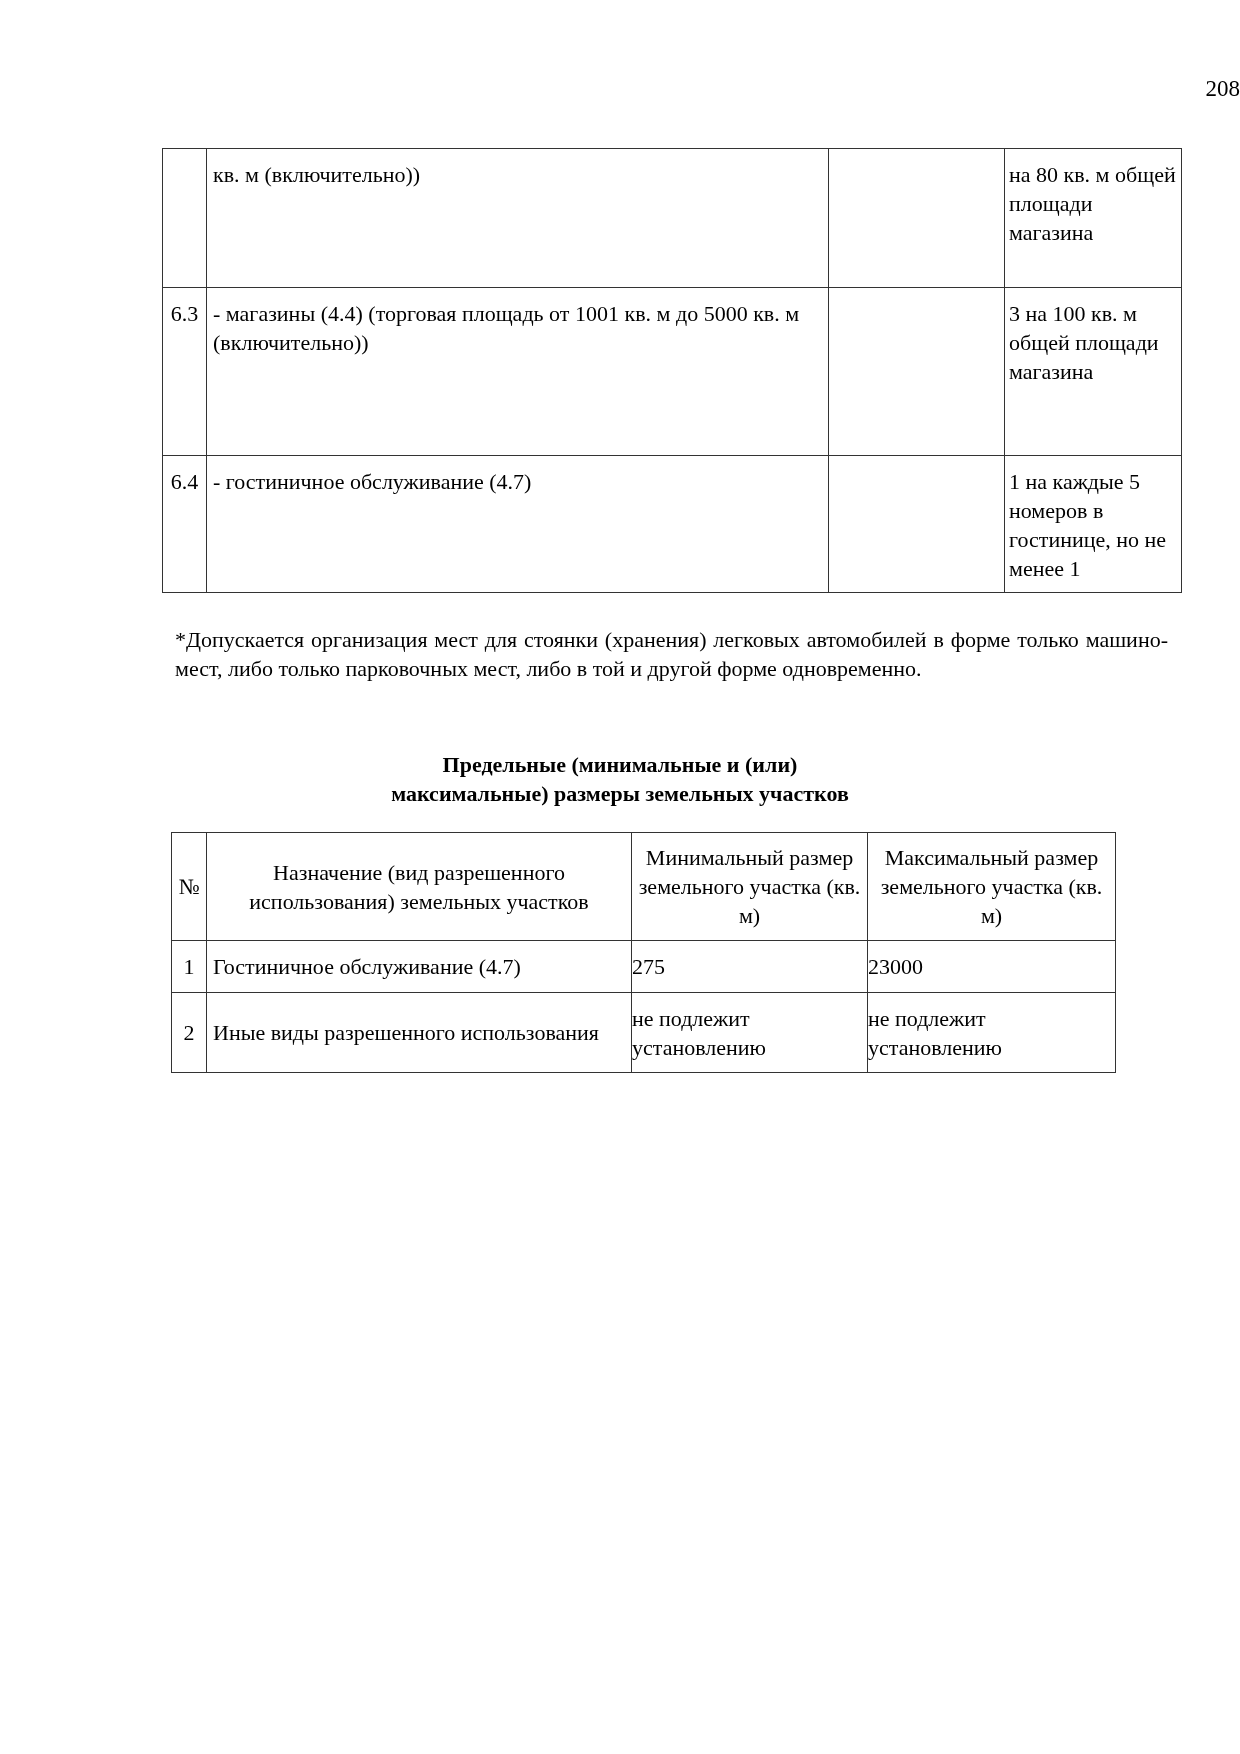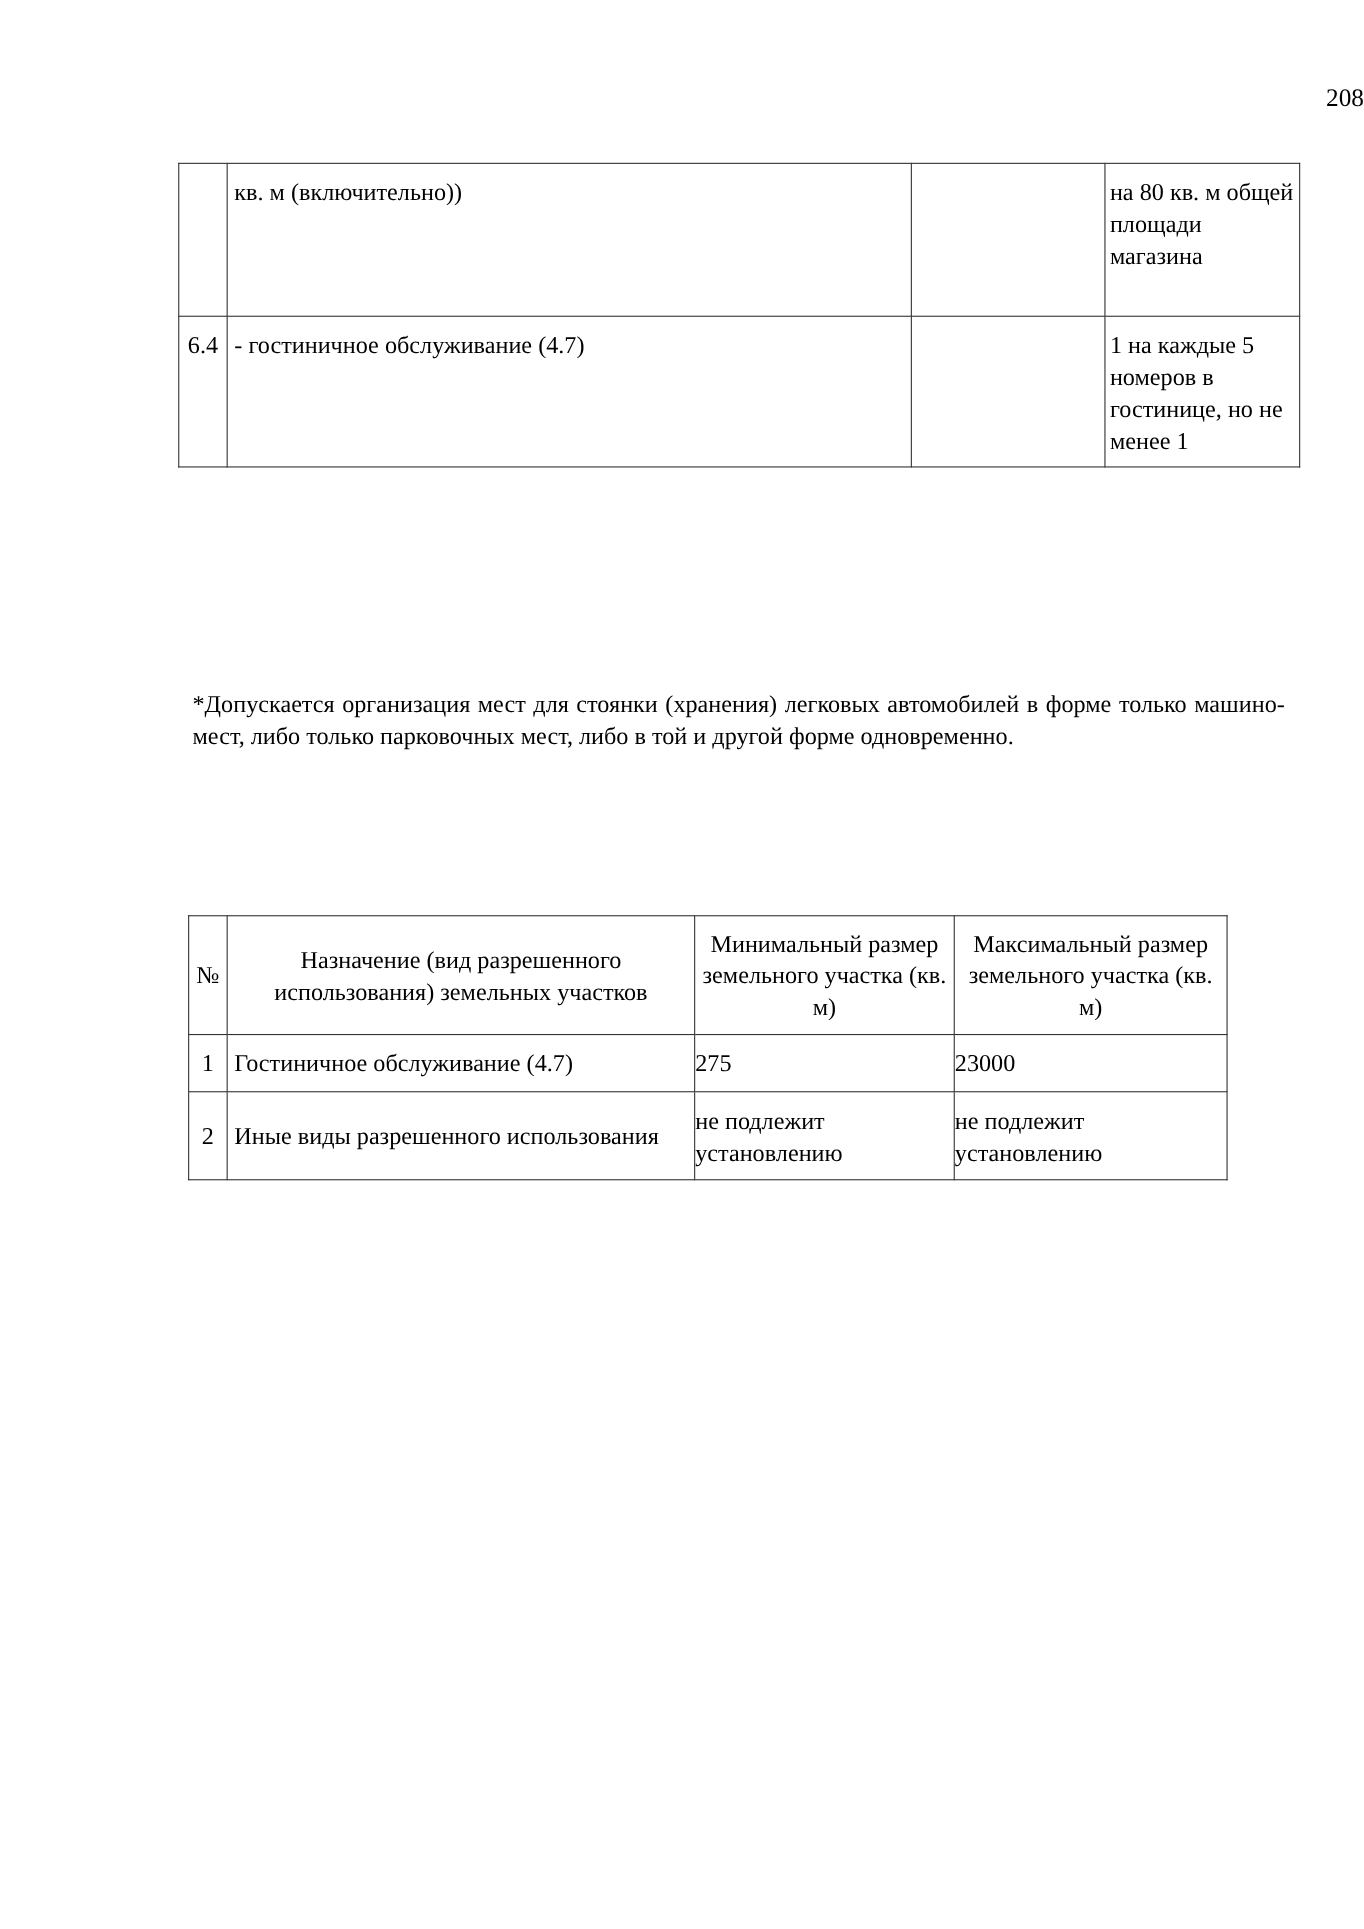--- a/index.html
+++ b/index.html
@@ -68,32 +68,40 @@
       <col class="c3">
       <col class="c4">
     </colgroup>
   <tbody>
     <tr class="r1">
       <td class="num"></td>
       <td class="desc">кв. м (включительно))</td>
       <td class="empty"></td>
       <td class="norm">на 80 кв. м общей площади магазина</td>
     </tr>
+    <tr class="r2">
+      <td class="num">6.3</td>
+      <td class="desc">- магазины (4.4)  (торговая площадь от 1001 кв. м до 5000 кв. м (включительно))</td>
+      <td class="empty"></td>
+      <td class="norm">3 на 100 кв. м общей площади магазина</td>
+    </tr>
     <tr class="r3">
       <td class="num">6.4</td>
       <td class="desc">- гостиничное обслуживание (4.7)</td>
       <td class="empty"></td>
       <td class="norm">1 на каждые 5 номеров в гостинице, но не менее 1</td>
     </tr>
   </tbody>
 </table>
 
 <p class="footnote">*Допускается организация мест для стоянки (хранения) легковых автомобилей в форме только машино-мест, либо только парковочных мест, либо в той и другой форме одновременно.</p>
 
 <div class="heading">
+  <div>Предельные (минимальные и (или)</div>
+  <div>максимальные) размеры земельных участков</div>
 </div>
 
 <table id="t2">
   <colgroup>
       <col class="d1">
       <col class="d2">
       <col class="d3">
       <col class="d4">
     </colgroup>
   <thead>

